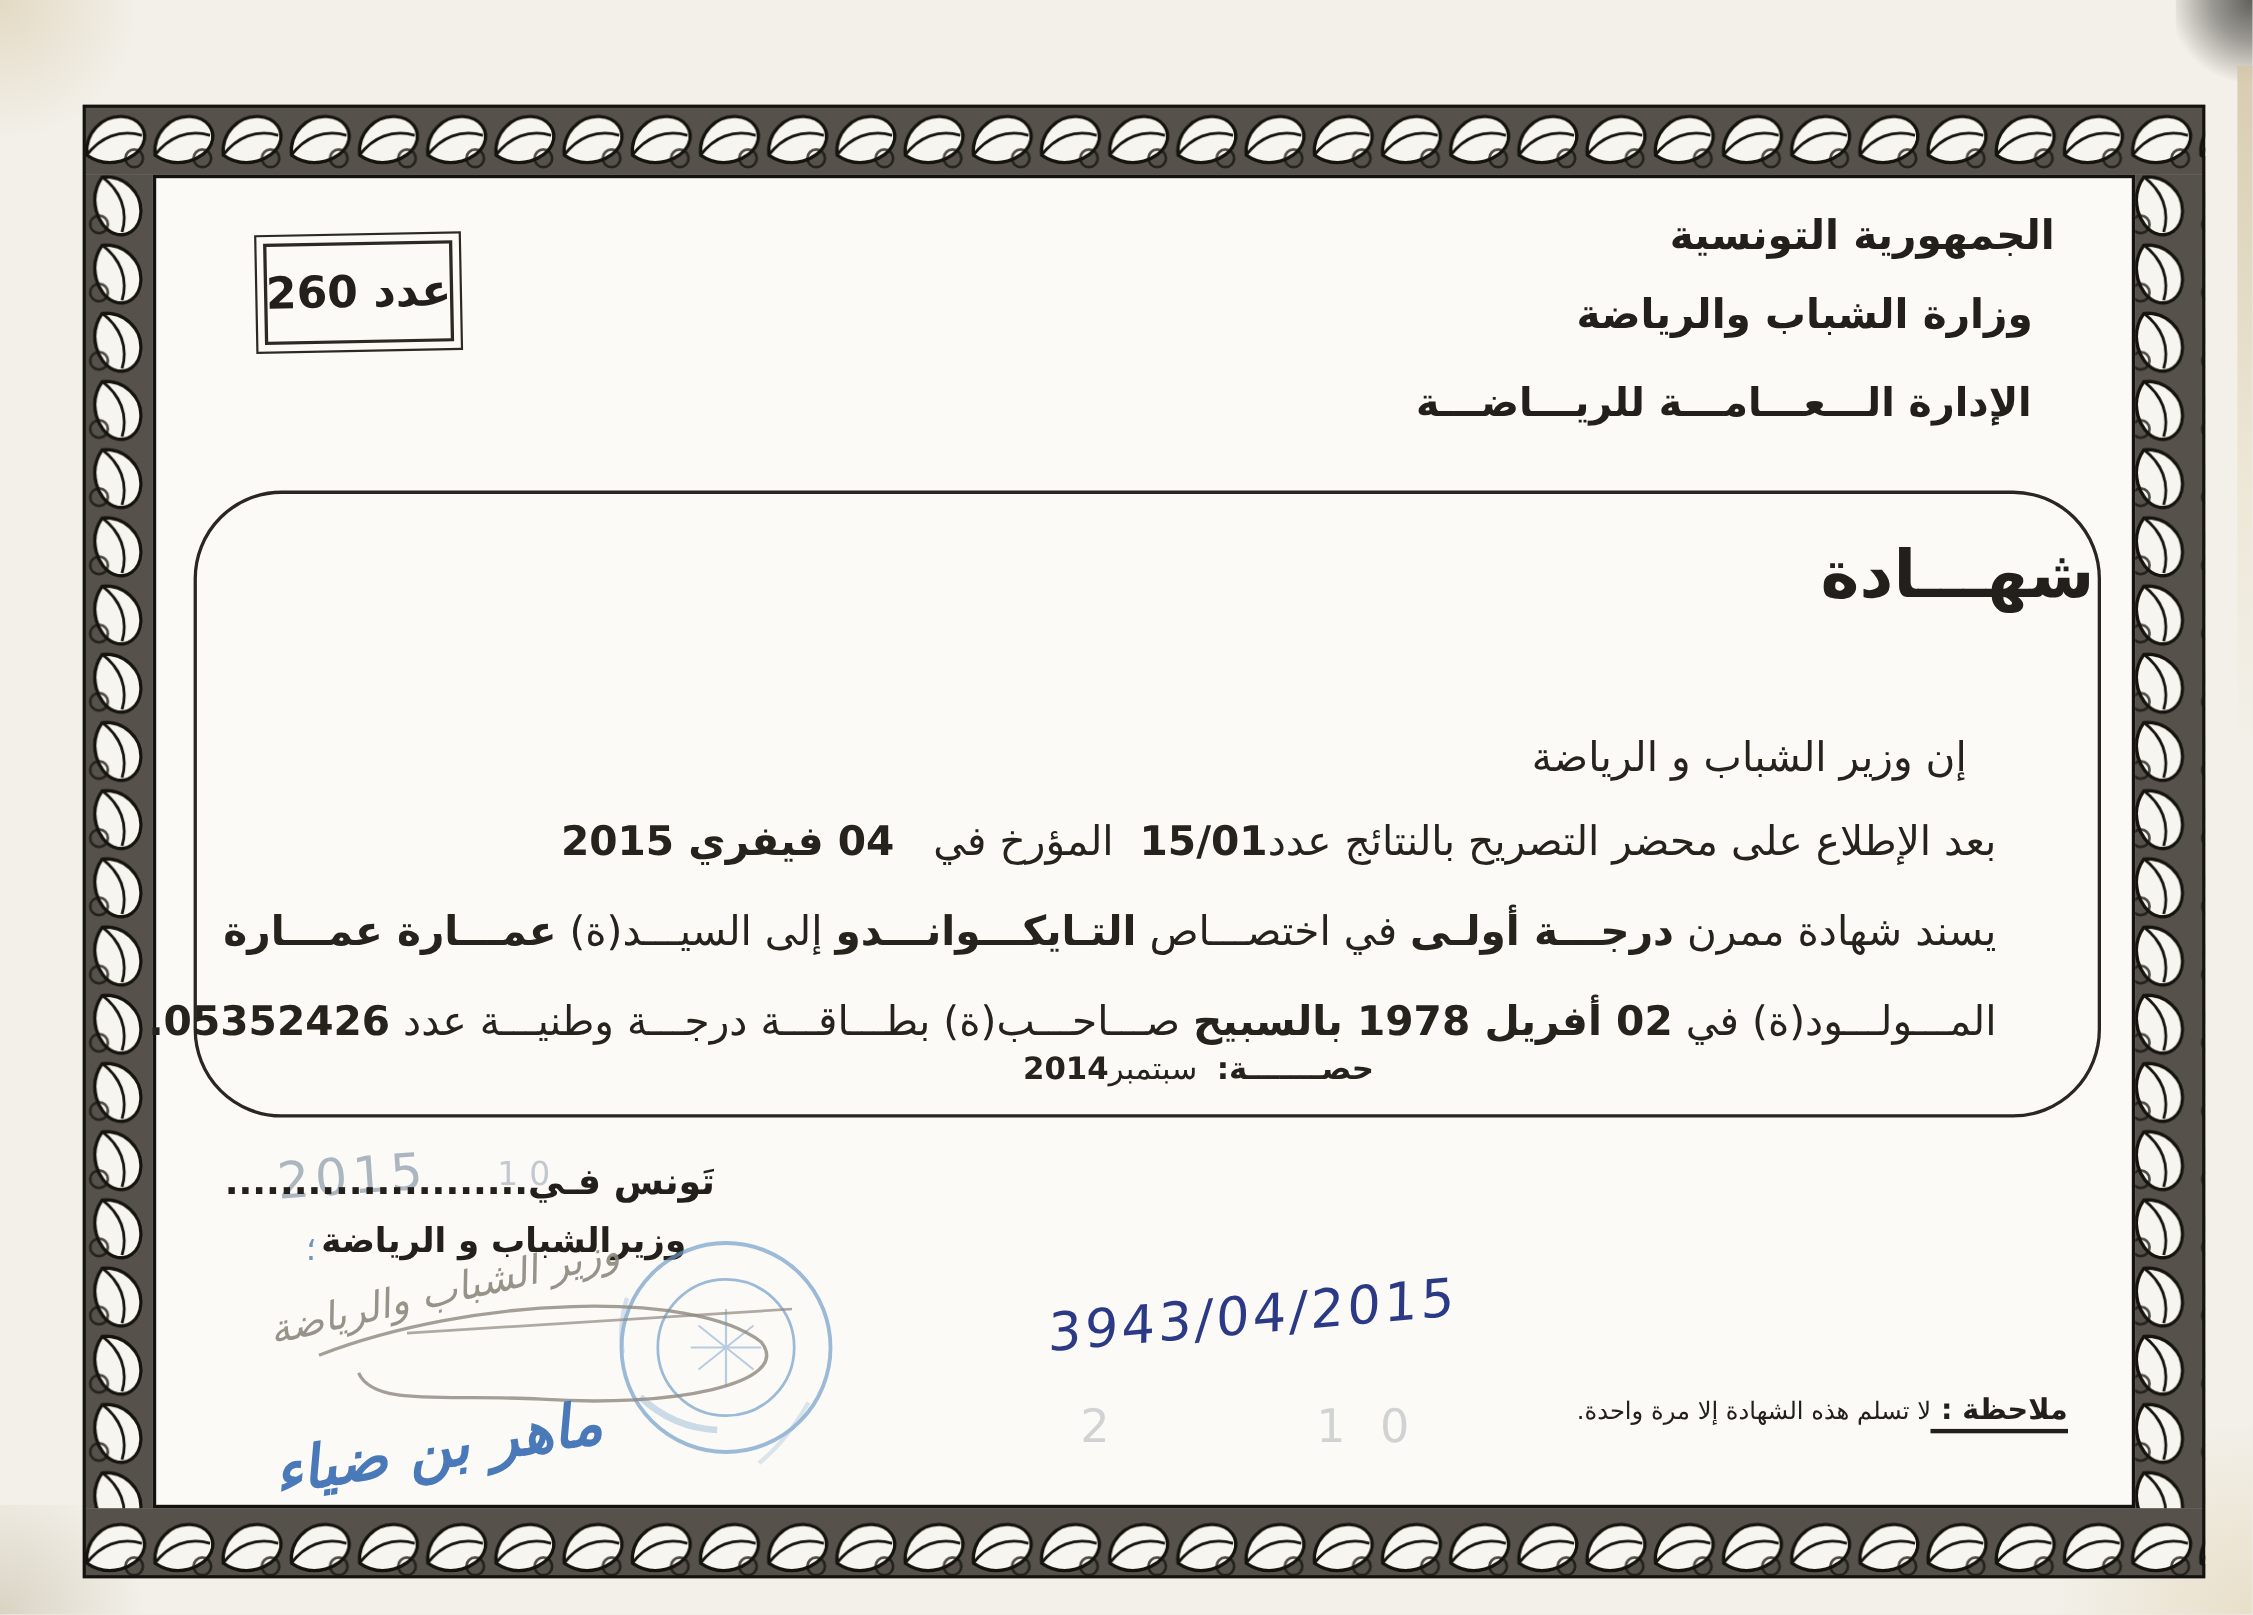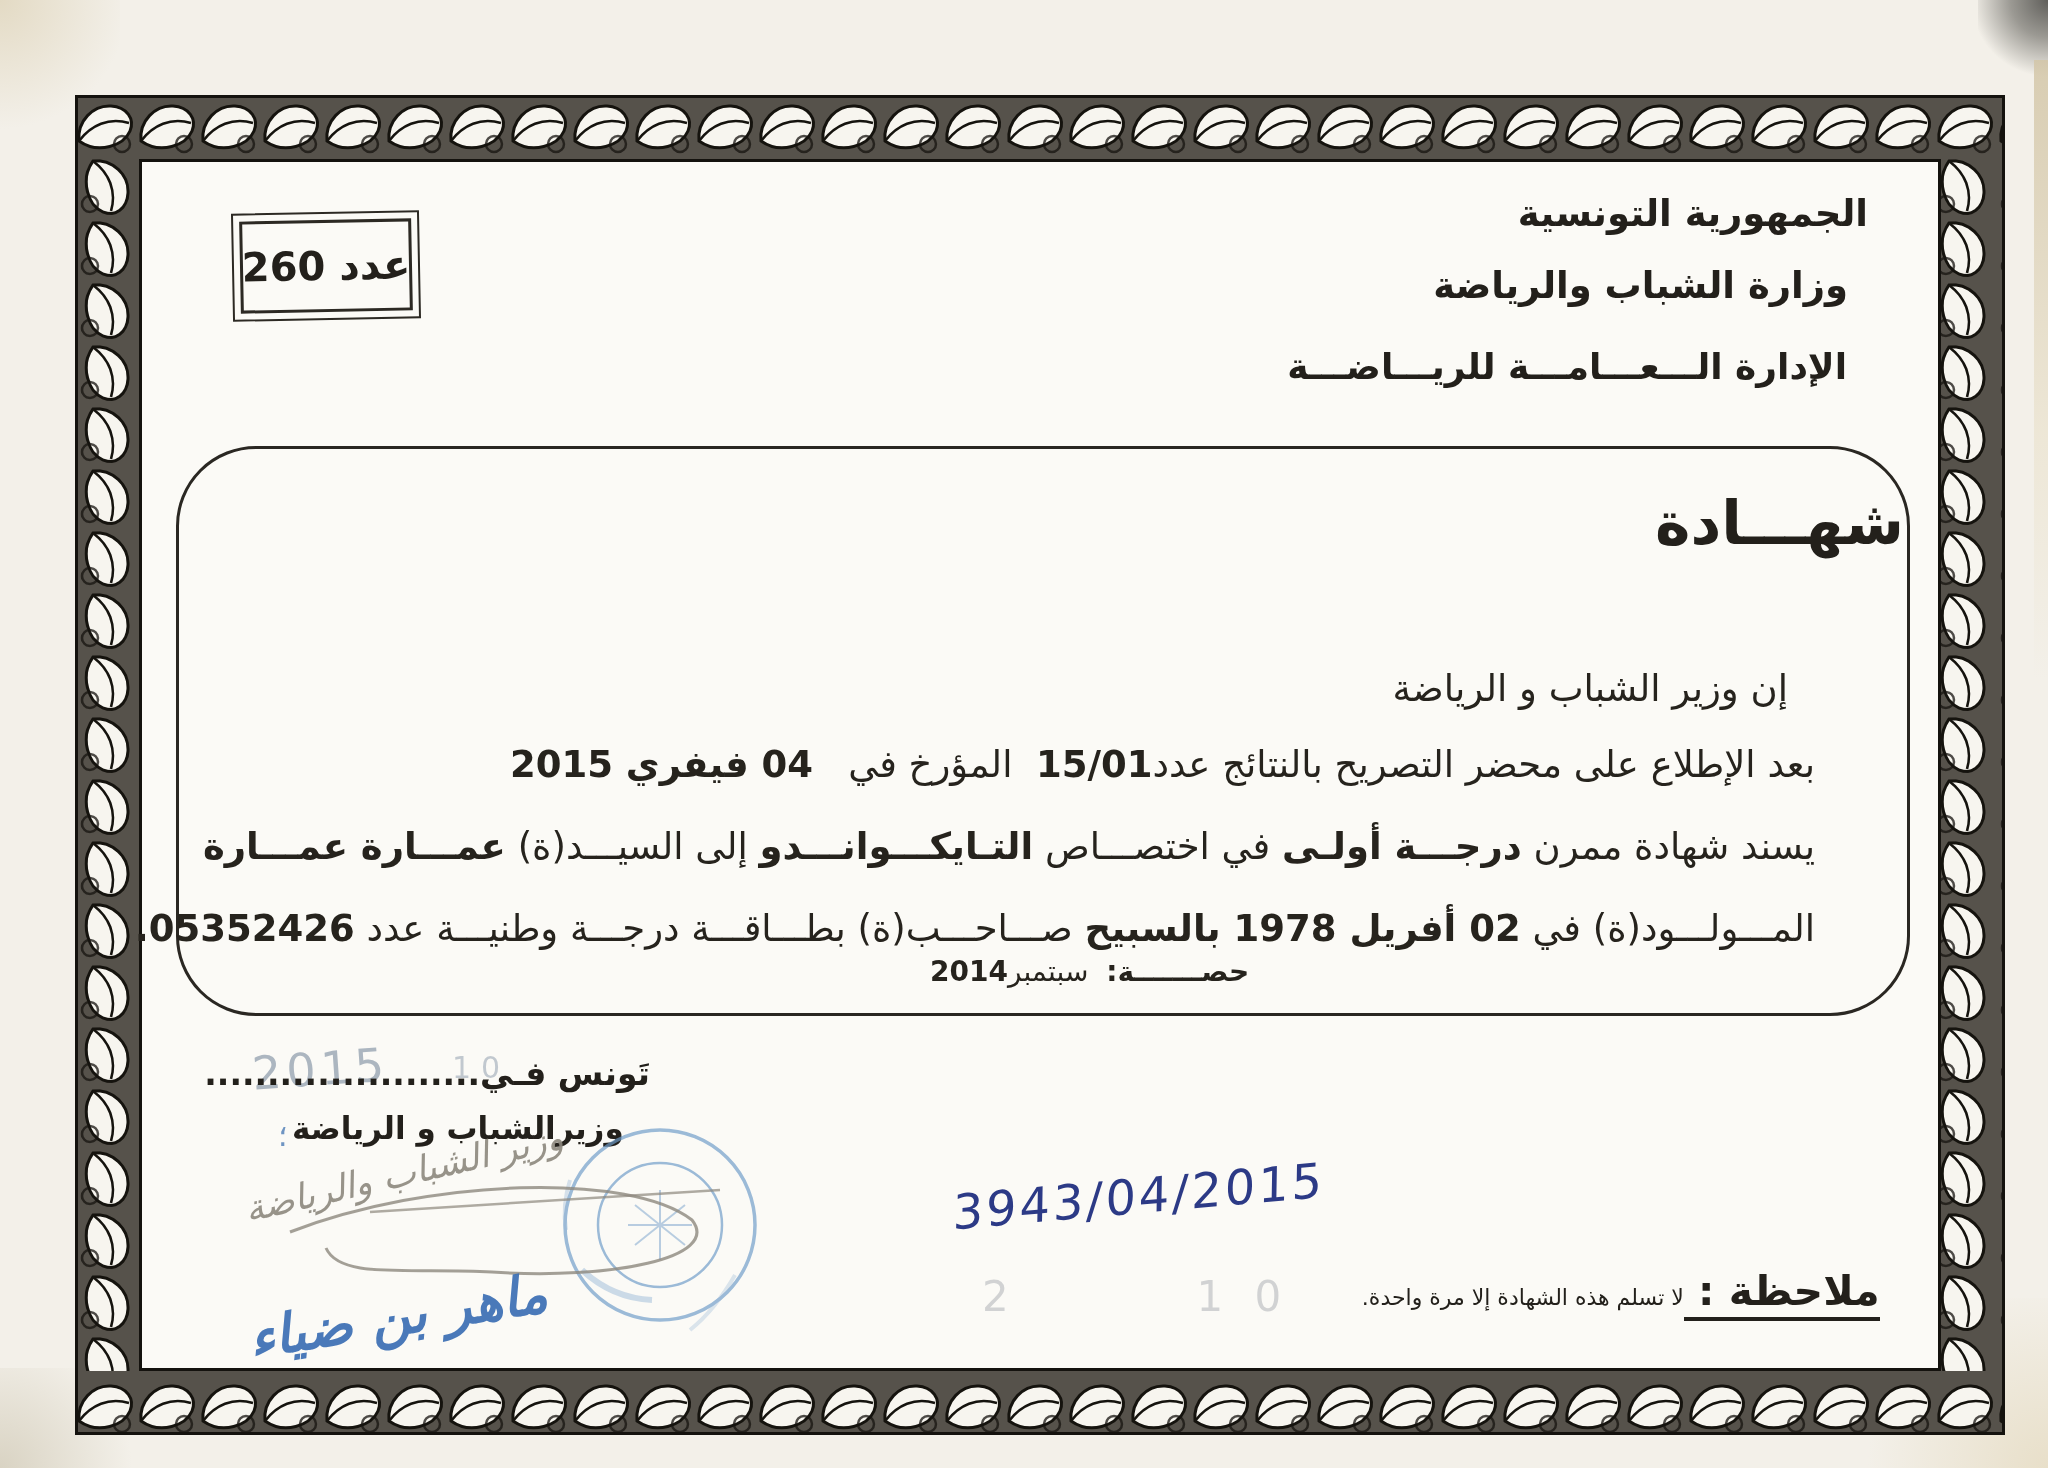--- a/index.html
+++ b/index.html
@@ -53,21 +53,21 @@
   .minister-title{position:absolute;left:292px;top:1110px;direction:rtl;font-size:31px;font-weight:bold;z-index:4;}
   .blue-mark{position:absolute;left:278px;top:1118px;width:12px;height:26px;z-index:4;color:#4d7cb6;font-size:30px;opacity:.8;}
   .footer-svg{position:absolute;left:230px;top:1120px;z-index:4;}
   .ref{
     position:absolute;left:952px;top:1168px;z-index:4;
     font-size:48px;color:#2c3a86;letter-spacing:3px;
     transform:rotate(-5deg) skewX(-6deg);white-space:pre;
   }
   .faded-stamp{position:absolute;left:982px;top:1272px;z-index:3;font-size:42px;color:#8f949b;opacity:.38;letter-spacing:9px;white-space:pre;}
   .note{position:absolute;right:148px;top:1248px;direction:rtl;z-index:4;white-space:pre;}
-  .note .lbl{font-size:41px;font-weight:bold;border-bottom:4px solid #23201b;padding-bottom:2px;}
+  .note .lbl{font-size:26px;font-weight:bold;border-bottom:4px solid #23201b;padding-bottom:2px;}
   .note .txt{font-size:22px;}
 </style>
 </head>
 <body>
 
 <div class="page">
 
   <div class="art art-tl"></div>
   <div class="art art-tr"></div>
   <div class="art art-right-strip"></div>

